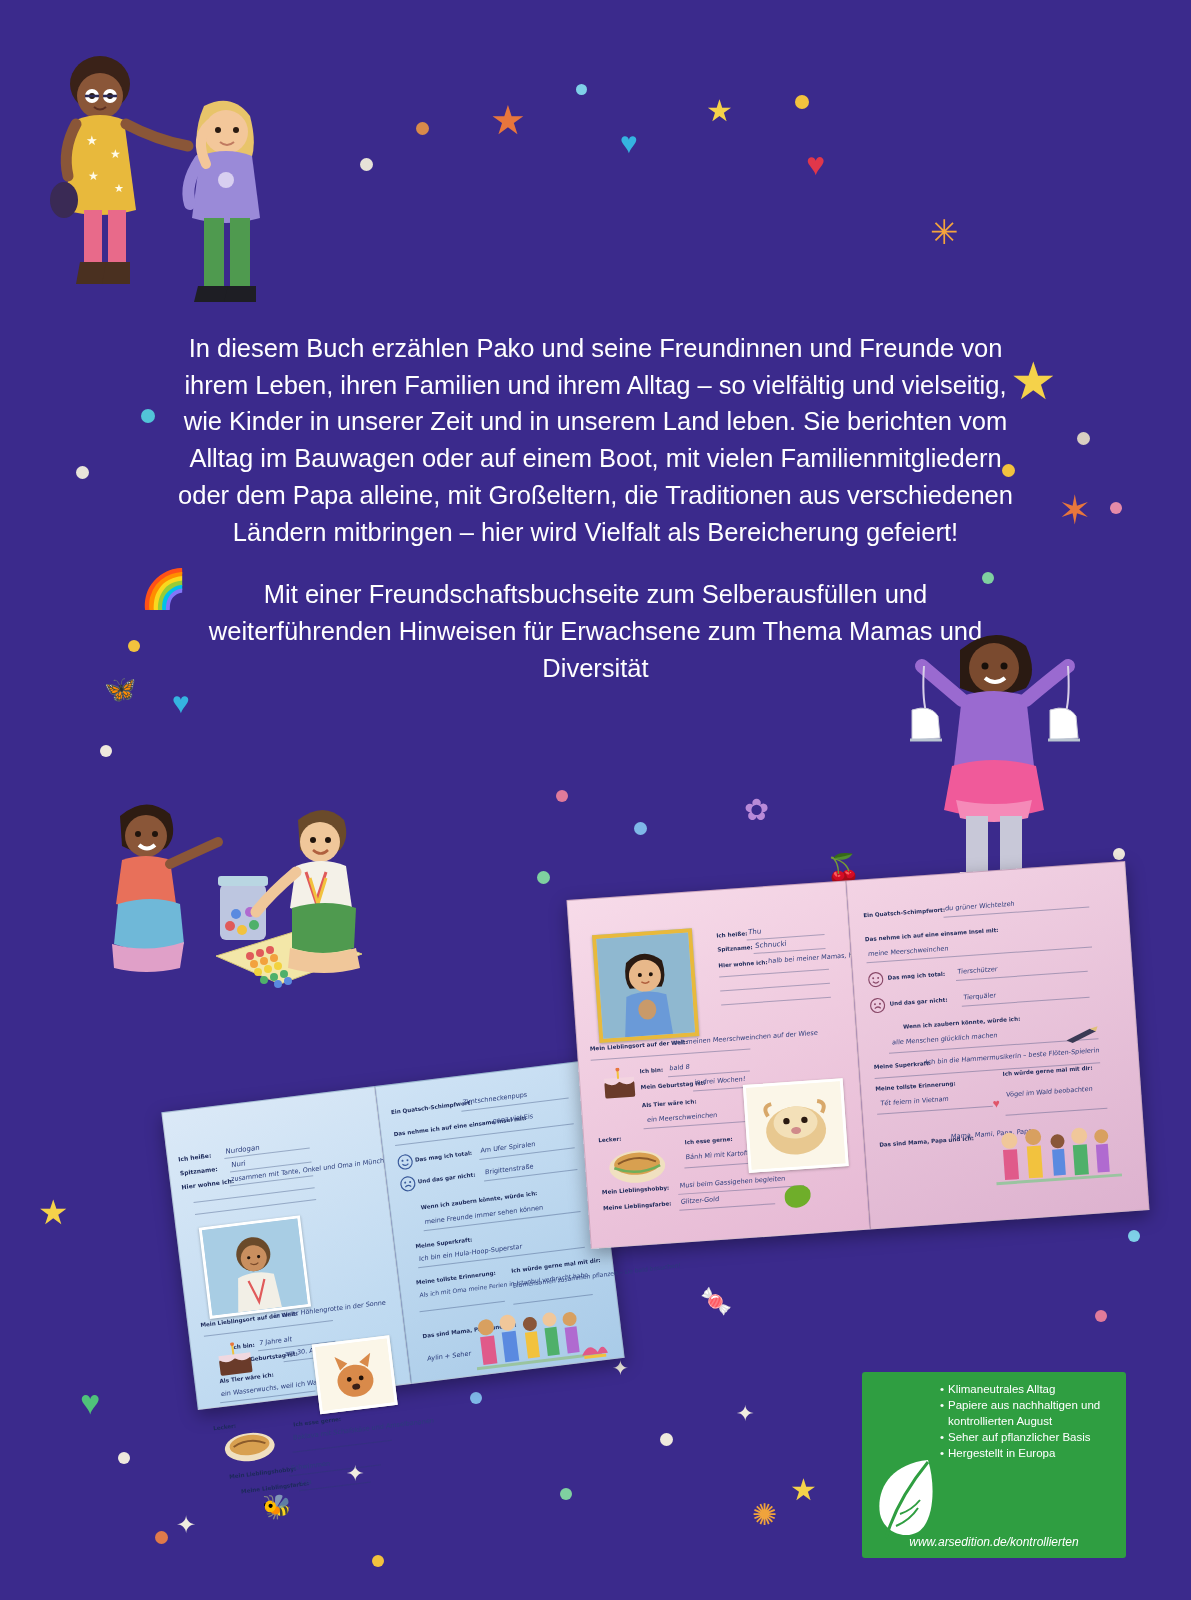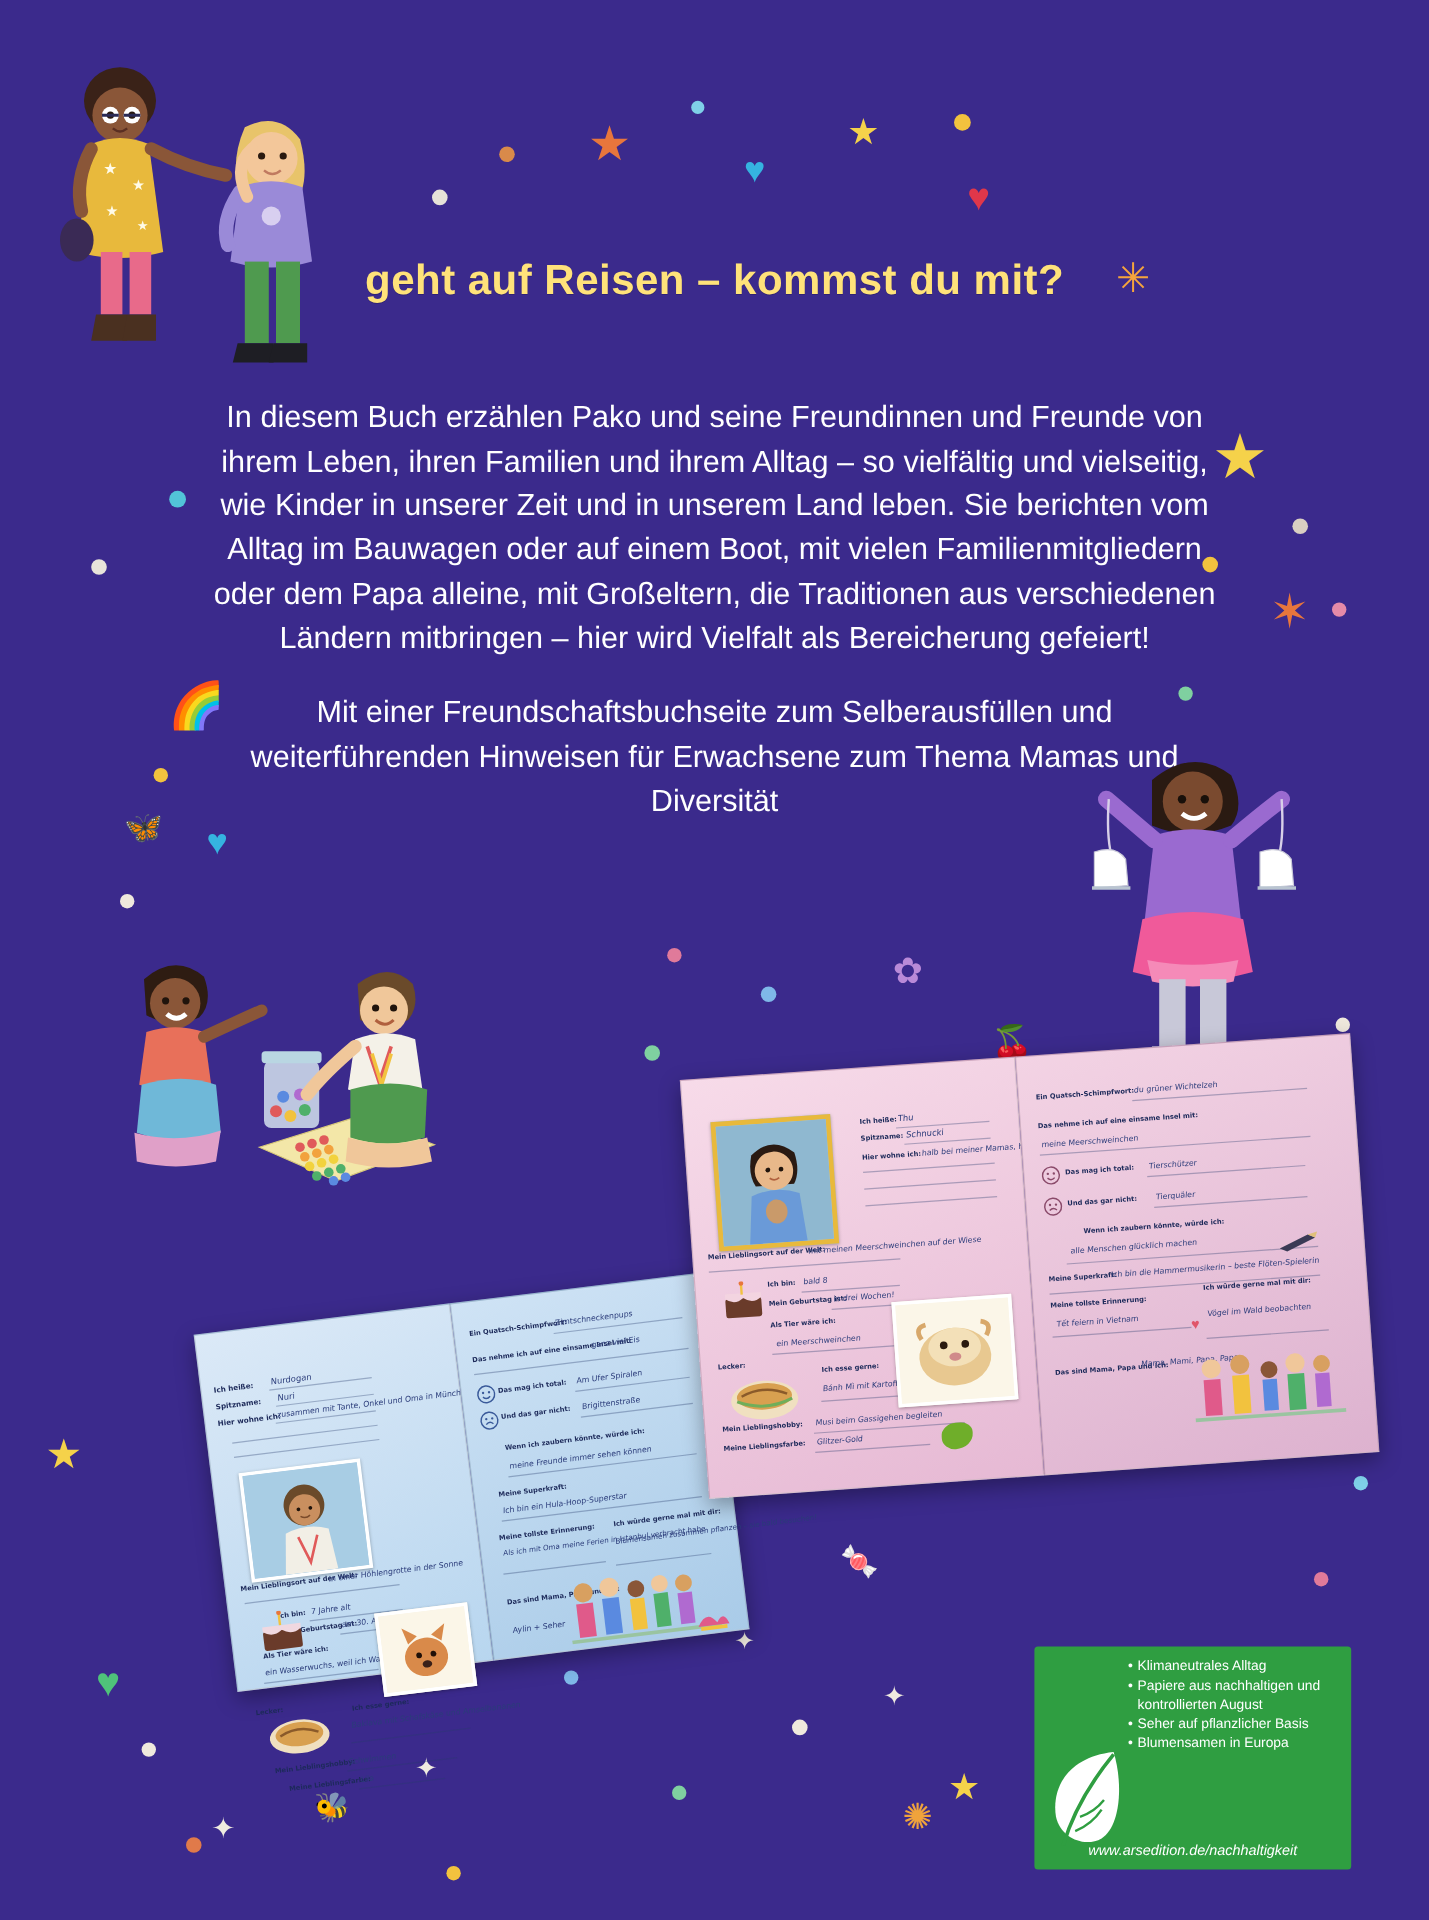--- a/index.html
+++ b/index.html
@@ -292,21 +292,20 @@
   <circle cx="198" cy="140" r="8" fill="#d8cff0"></circle>
   <path d="M172 120 q-16 24 -10 44" stroke="#9a8ad8" stroke-width="12" fill="none" stroke-linecap="round"></path>
   <path d="M178 124 q-12 -26 4 -40" stroke="#f3c79a" stroke-width="10" fill="none" stroke-linecap="round"></path>
   <rect x="176" y="178" width="20" height="68" fill="#4f9a4f"></rect>
   <rect x="202" y="178" width="20" height="68" fill="#4f9a4f"></rect>
   <path d="M170 246 h30 v16 h-34 z" fill="#1e1e24"></path>
   <path d="M200 246 h28 v16 h-32 z" fill="#1e1e24"></path>
 </svg>
 
 <div class="headline">
-  <div>geht auf Reisen – kommst du mit?</div>
 </div>
 
 <div class="bodycopy">
   <p>In diesem Buch erzählen Pako und seine Freundinnen und Freunde von ihrem Leben, ihren Familien und ihrem Alltag – so vielfältig und vielseitig, wie Kinder in unserer Zeit und in unserem Land leben. Sie berichten vom Alltag im Bauwagen oder auf einem Boot, mit vielen Familienmitgliedern oder dem Papa alleine, mit Großeltern, die Traditionen aus verschiedenen Ländern mitbringen – hier wird Vielfalt als Bereicherung gefeiert!</p>
   <p>Mit einer Freundschaftsbuchseite zum Selberausfüllen und weiterführenden Hinweisen für Erwachsene zum Thema Mamas und Diversität</p>
 </div>
 
 <svg class="illus" style="left:92px;top:780px;width:300px;height:230px;" viewBox="0 0 300 230">
 
   <path d="M28 36 q26 -22 50 -2 q8 22 -4 34 q-22 10 -44 -2 z" fill="#2e1c12"></path>
@@ -706,16 +705,16 @@
 <div class="sustain">
   <svg class="leaf" viewBox="0 0 66 92">
     <path d="M58 6 C20 10 6 36 10 60 C14 78 34 86 48 78 C64 68 66 32 58 6 Z" fill="#ffffff"></path>
     <path d="M16 84 C24 56 40 30 58 8" stroke="#2f9e41" stroke-width="3" fill="none"></path>
     <path d="M30 60 q12 -4 20 -14 M26 72 q14 -6 22 -18" stroke="#2f9e41" stroke-width="2" fill="none"></path>
   </svg>
   <ul>
     <li>Klimaneutrales Alltag</li>
     <li>Papiere aus nachhaltigen und kontrollierten August</li>
     <li>Seher auf pflanzlicher Basis</li>
-    <li>Blumensamen in Europa</li>
+    <li>Hergestellt in Europa</li>
   </ul>
-  <div class="url">www.arsedition.de/nachhaltigkeit</div>
+  <div class="url">www.arsedition.de/kontrollierten</div>
 </div>
 
 </body></html>

